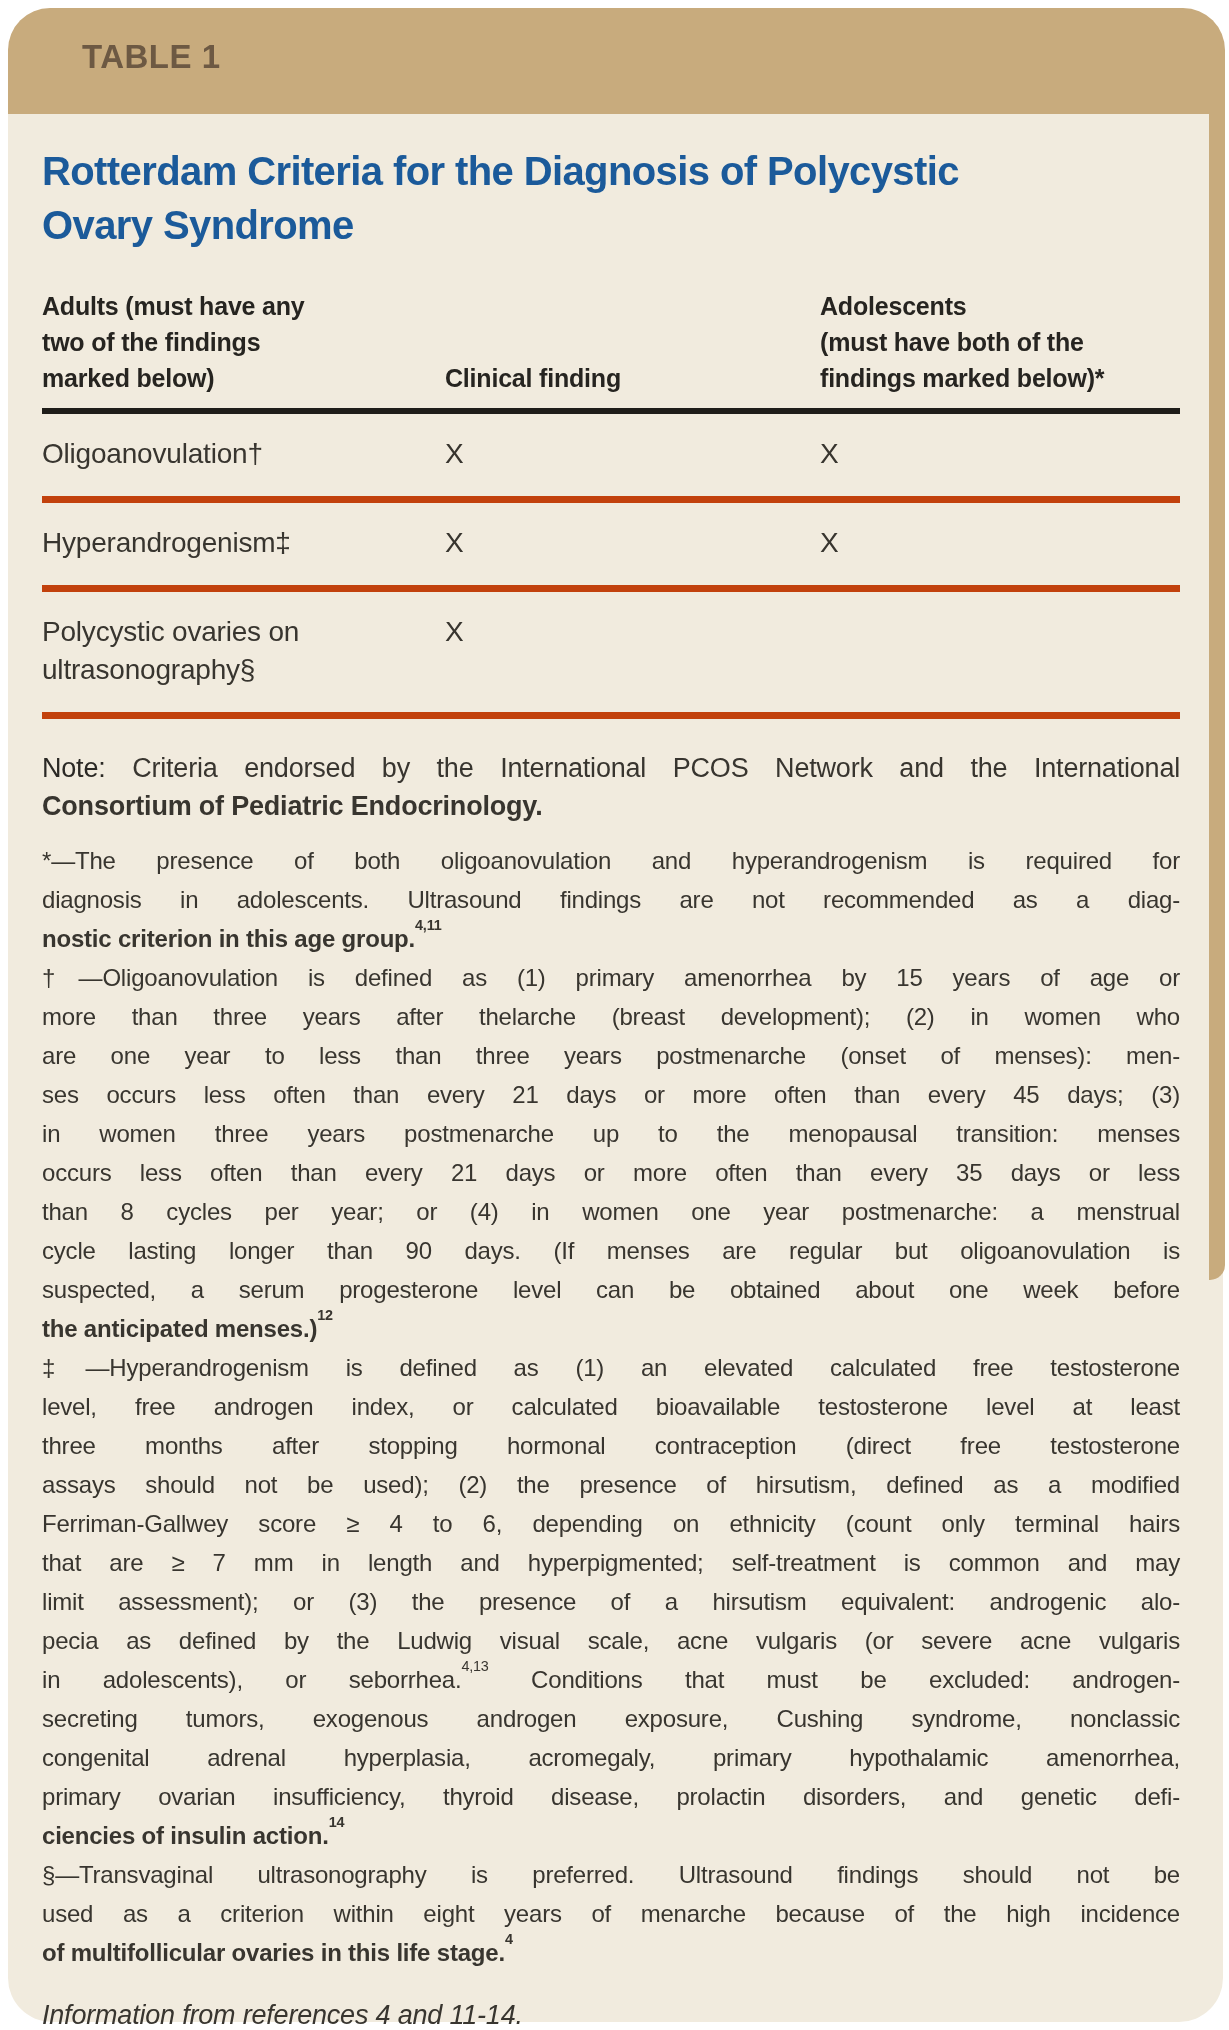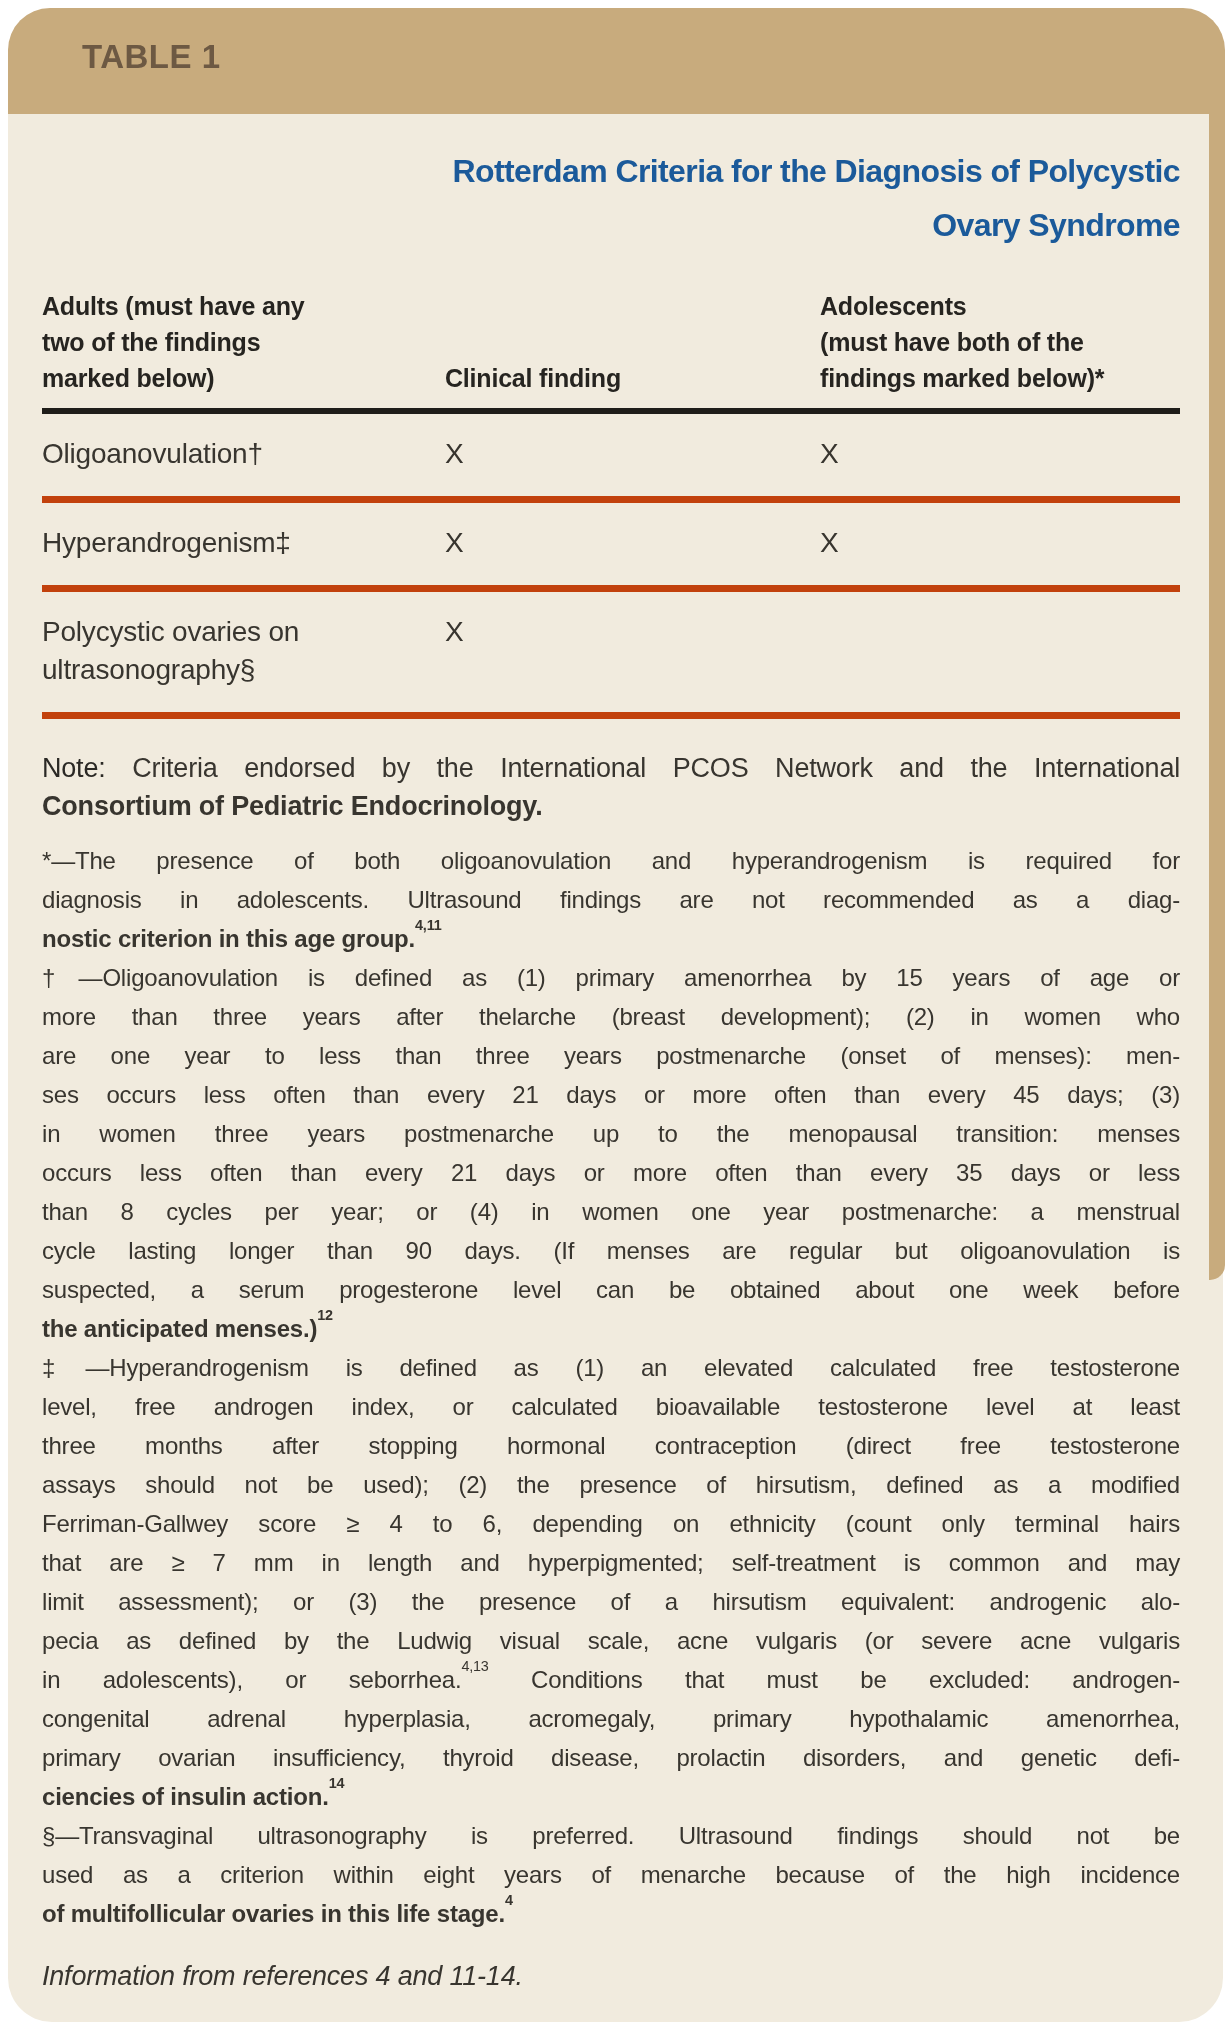--- a/index.html
+++ b/index.html
@@ -7,22 +7,22 @@
        -webkit-font-smoothing:antialiased;}
   .tan-band{position:absolute;left:8px;top:8px;width:1217px;height:106px;background:#c8ab7d;
             border-radius:42px 42px 0 0;}
   .tan-strip{position:absolute;left:1209px;top:60px;width:16px;height:1220px;background:#c8ab7d;
              border-radius:0 0 15px 0;}
   .cream-card{position:absolute;left:8px;top:114px;width:1215px;height:1908px;background:#f1ebde;
               border-radius:0 0 44px 44px;}
   .table-tag{position:absolute;left:42px;top:38px;font-size:33px;font-weight:700;color:#6d5943;
              letter-spacing:0.5px;margin-left:40px;}
   .content{position:absolute;left:42px;top:114px;width:1138px;}
-  .title{margin-top:30px;font-size:32px;line-height:54px;font-weight:700;color:#1b5a9a;
-         white-space:pre-line;letter-spacing:-0.6px;text-align:right;}
+  .title{margin-top:30px;font-size:40px;line-height:54px;font-weight:700;color:#1b5a9a;
+         white-space:pre-line;letter-spacing:-0.6px;}
   .tbl-head{display:grid;grid-template-columns:403px 375px 1fr;align-items:end;margin-top:36px;}
   .th{font-weight:700;font-size:25px;line-height:36px;white-space:pre-line;color:#262420;
       padding-right:18px;letter-spacing:-0.2px;}
   .rule{height:6px;background:#1f1d19;margin-top:12px;}
   .trow{display:grid;grid-template-columns:403px 375px 1fr;padding:21px 0 23px;
         border-bottom:7px solid #c2410c;font-size:28px;line-height:38px;color:#38352f;}
   .td{white-space:pre-line;padding-right:18px;letter-spacing:-0.2px;}
   .note{margin-top:30px;font-size:27px;line-height:38px;color:#38352f;letter-spacing:-0.2px;}
   .note b{font-weight:400;color:#2b2925;}
   .footnotes{margin-top:16px;font-size:24px;line-height:39px;color:#38352f;letter-spacing:-0.2px;}
@@ -98,20 +98,21 @@
       <div class="footnote">
         <span class="jl">‡—Hyperandrogenism is defined as (1) an elevated calculated free testosterone</span>
         <span class="jl">level, free androgen index, or calculated bioavailable testosterone level at least</span>
         <span class="jl">three months after stopping hormonal contraception (direct free testosterone</span>
         <span class="jl">assays should not be used); (2) the presence of hirsutism, defined as a modified</span>
         <span class="jl">Ferriman-Gallwey score ≥ 4 to 6, depending on ethnicity (count only terminal hairs</span>
         <span class="jl">that are ≥ 7 mm in length and hyperpigmented; self-treatment is common and may</span>
         <span class="jl">limit assessment); or (3) the presence of a hirsutism equivalent: androgenic alo-</span>
         <span class="jl">pecia as defined by the Ludwig visual scale, acne vulgaris (or severe acne vulgaris</span>
         <span class="jl">in adolescents), or seborrhea.<sup>4,13</sup> Conditions that must be excluded: androgen-</span>
+        <span class="jl">secreting tumors, exogenous androgen exposure, Cushing syndrome, nonclassic</span>
         <span class="jl">congenital adrenal hyperplasia, acromegaly, primary hypothalamic amenorrhea,</span>
         <span class="jl">primary ovarian insufficiency, thyroid disease, prolactin disorders, and genetic defi-</span>
         <span class="jl last">ciencies of insulin action.<sup>14</sup></span>
       </div>
       <div class="footnote">
         <span class="jl">§—Transvaginal ultrasonography is preferred. Ultrasound findings should not be</span>
         <span class="jl">used as a criterion within eight years of menarche because of the high incidence</span>
         <span class="jl last">of multifollicular ovaries in this life stage.<sup>4</sup></span>
       </div>
     </div>

